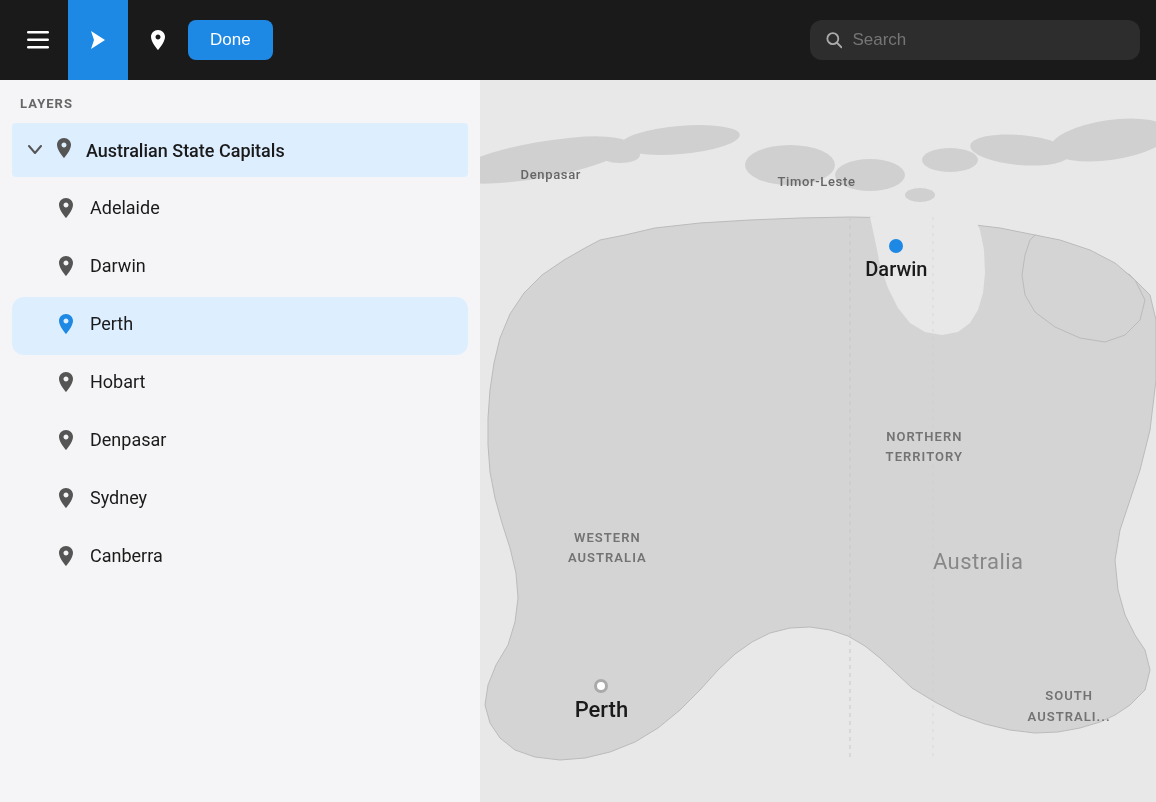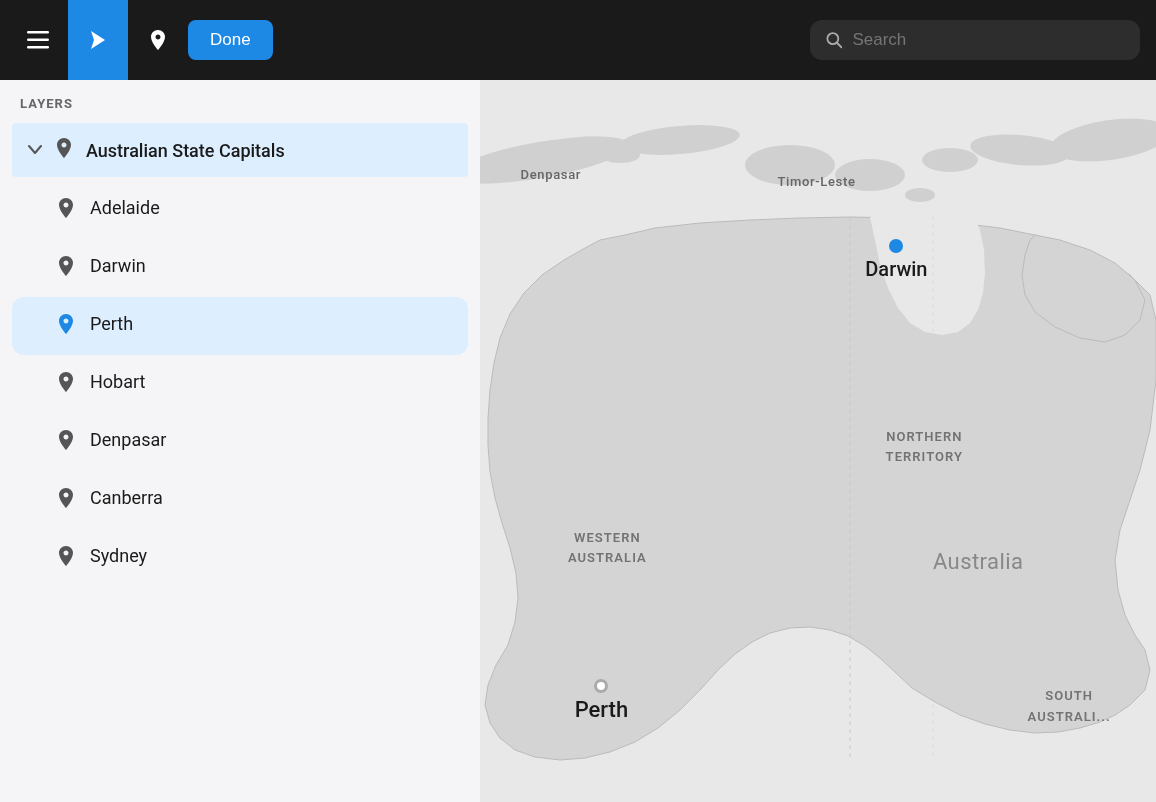--- a/index.html
+++ b/index.html
@@ -316,29 +316,29 @@
         </svg>
       </span>
       <span class="city-name">Denpasar</span>
     </div>
         <div class="city-item">
       <span class="city-icon">
         <svg width="20" height="22" viewBox="0 0 20 22" fill="none" xmlns="http://www.w3.org/2000/svg">
           <path d="M10 1C6.13 1 3 4.13 3 8c0 5.25 7 13 7 13s7-7.75 7-13c0-3.87-3.13-7-7-7zm0 9.5c-1.38 0-2.5-1.12-2.5-2.5s1.12-2.5 2.5-2.5 2.5 1.12 2.5 2.5-1.12 2.5-2.5 2.5z" fill="#555"></path>
         </svg>
       </span>
+      <span class="city-name">Sydney</span>
+    </div>
+        <div class="city-item">
+      <span class="city-icon">
+        <svg width="20" height="22" viewBox="0 0 20 22" fill="none" xmlns="http://www.w3.org/2000/svg">
+          <path d="M10 1C6.13 1 3 4.13 3 8c0 5.25 7 13 7 13s7-7.75 7-13c0-3.87-3.13-7-7-7zm0 9.5c-1.38 0-2.5-1.12-2.5-2.5s1.12-2.5 2.5-2.5 2.5 1.12 2.5 2.5-1.12 2.5-2.5 2.5z" fill="#555"></path>
+        </svg>
+      </span>
       <span class="city-name">Canberra</span>
-    </div>
-        <div class="city-item">
-      <span class="city-icon">
-        <svg width="20" height="22" viewBox="0 0 20 22" fill="none" xmlns="http://www.w3.org/2000/svg">
-          <path d="M10 1C6.13 1 3 4.13 3 8c0 5.25 7 13 7 13s7-7.75 7-13c0-3.87-3.13-7-7-7zm0 9.5c-1.38 0-2.5-1.12-2.5-2.5s1.12-2.5 2.5-2.5 2.5 1.12 2.5 2.5-1.12 2.5-2.5 2.5z" fill="#555"></path>
-        </svg>
-      </span>
-      <span class="city-name">Sydney</span>
     </div>
       </div>
   </div>
 
   <div class="map-area">
 
     <svg class="map-svg" viewBox="0 0 676 722" xmlns="http://www.w3.org/2000/svg">
 
       <rect width="676" height="722" fill="#e8e8e8"></rect>
 

